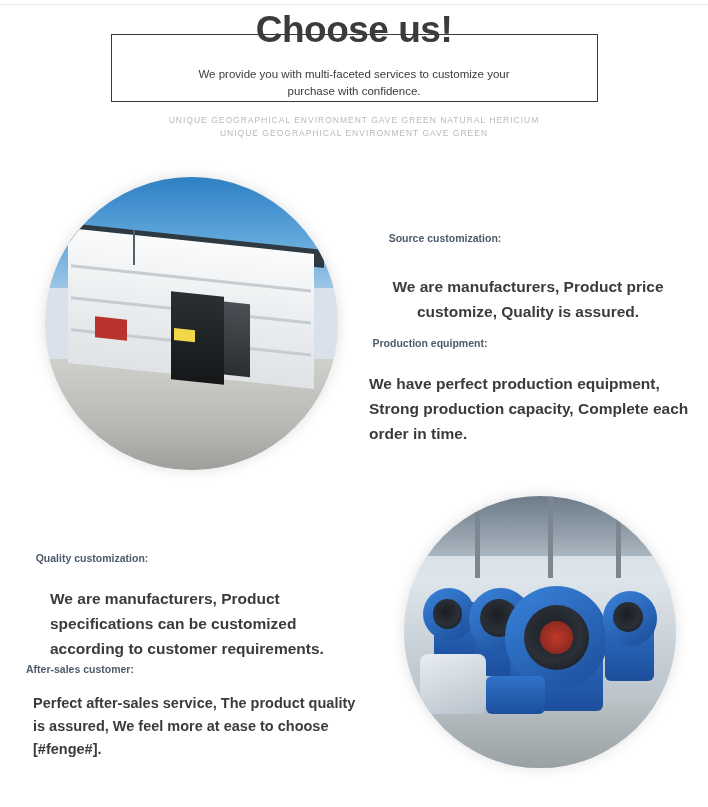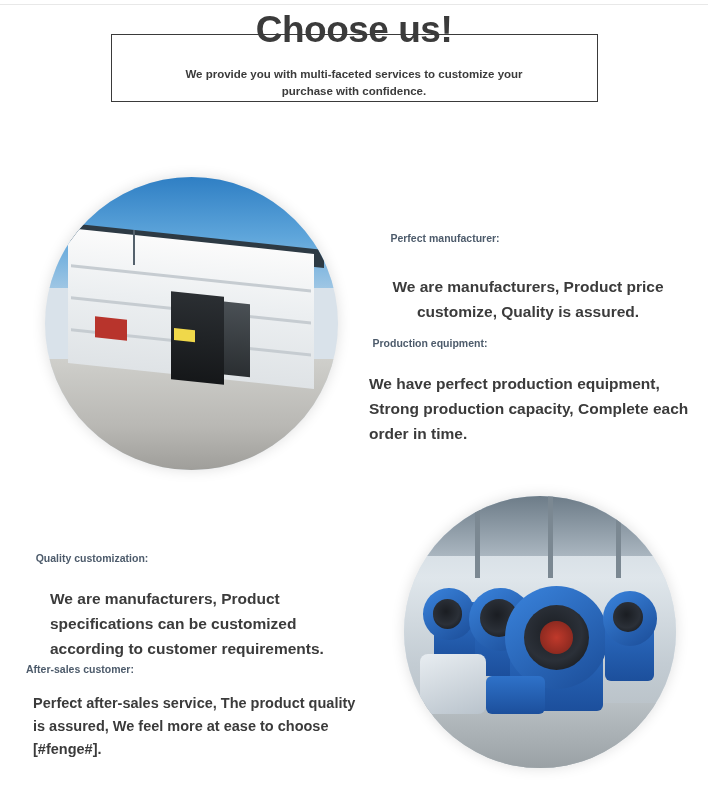--- a/index.html
+++ b/index.html
@@ -58,21 +58,21 @@
     letter-spacing: -0.5px;
     line-height: 44px;
   }
   .header-sub {
     position: absolute;
     left: 184px;
     top: 58px;
     width: 340px;
     text-align: center;
     font-size: 11.5px;
-    font-weight: bold;
+    font-weight: normal;
     color: #3b3b3b;
     line-height: 17px;
   }
   .header-caption {
     position: absolute;
     left: 0;
     top: 106px;
     width: 708px;
     text-align: center;
     font-size: 8.5px;
@@ -221,38 +221,42 @@
 <body>
 
 <div class="page">
 
   <div class="top-rule"></div>
 
   <div class="header">
     <div class="header-frame"></div>
     <div class="header-title">Choose us!</div>
     <div class="header-sub">We provide you with multi-faceted services to customize your purchase with confidence.</div>
+    <div class="header-caption">
+      <div>UNIQUE GEOGRAPHICAL ENVIRONMENT GAVE GREEN NATURAL HERICIUM</div>
+      <div>UNIQUE GEOGRAPHICAL ENVIRONMENT GAVE GREEN</div>
+    </div>
   </div>
 
   <div class="photo-circle" id="photo-building">
     <div class="b-sky"></div>
     <div class="b-ground"></div>
     <div class="b-roofline"></div>
     <div class="b-wall"></div>
     <div class="b-stripe" style="top:34%"></div>
     <div class="b-stripe" style="top:45%"></div>
     <div class="b-stripe" style="top:56%"></div>
     <div class="b-door"></div>
     <div class="b-door2"></div>
     <div class="b-red"></div>
     <div class="b-sign"></div>
     <div class="b-pole"></div>
   </div>
 
-  <div class="tag" id="tag-source">Perfect manufacturer:</div>
+  <div class="tag" id="tag-source">Source customization:</div>
   <div class="para" id="para-source">We are manufacturers, Product price customize, Quality is assured.</div>
 
   <div class="tag" id="tag-equipment">Production equipment:</div>
   <div class="para" id="para-equipment">We have perfect production equipment, Strong production capacity, Complete each order in time.</div>
 
   <div class="photo-circle" id="photo-fans">
     <div class="f-bg"></div>
     <div class="f-roof"></div>
     <div class="f-beam" style="left:26%"></div>
     <div class="f-beam" style="left:53%"></div>

